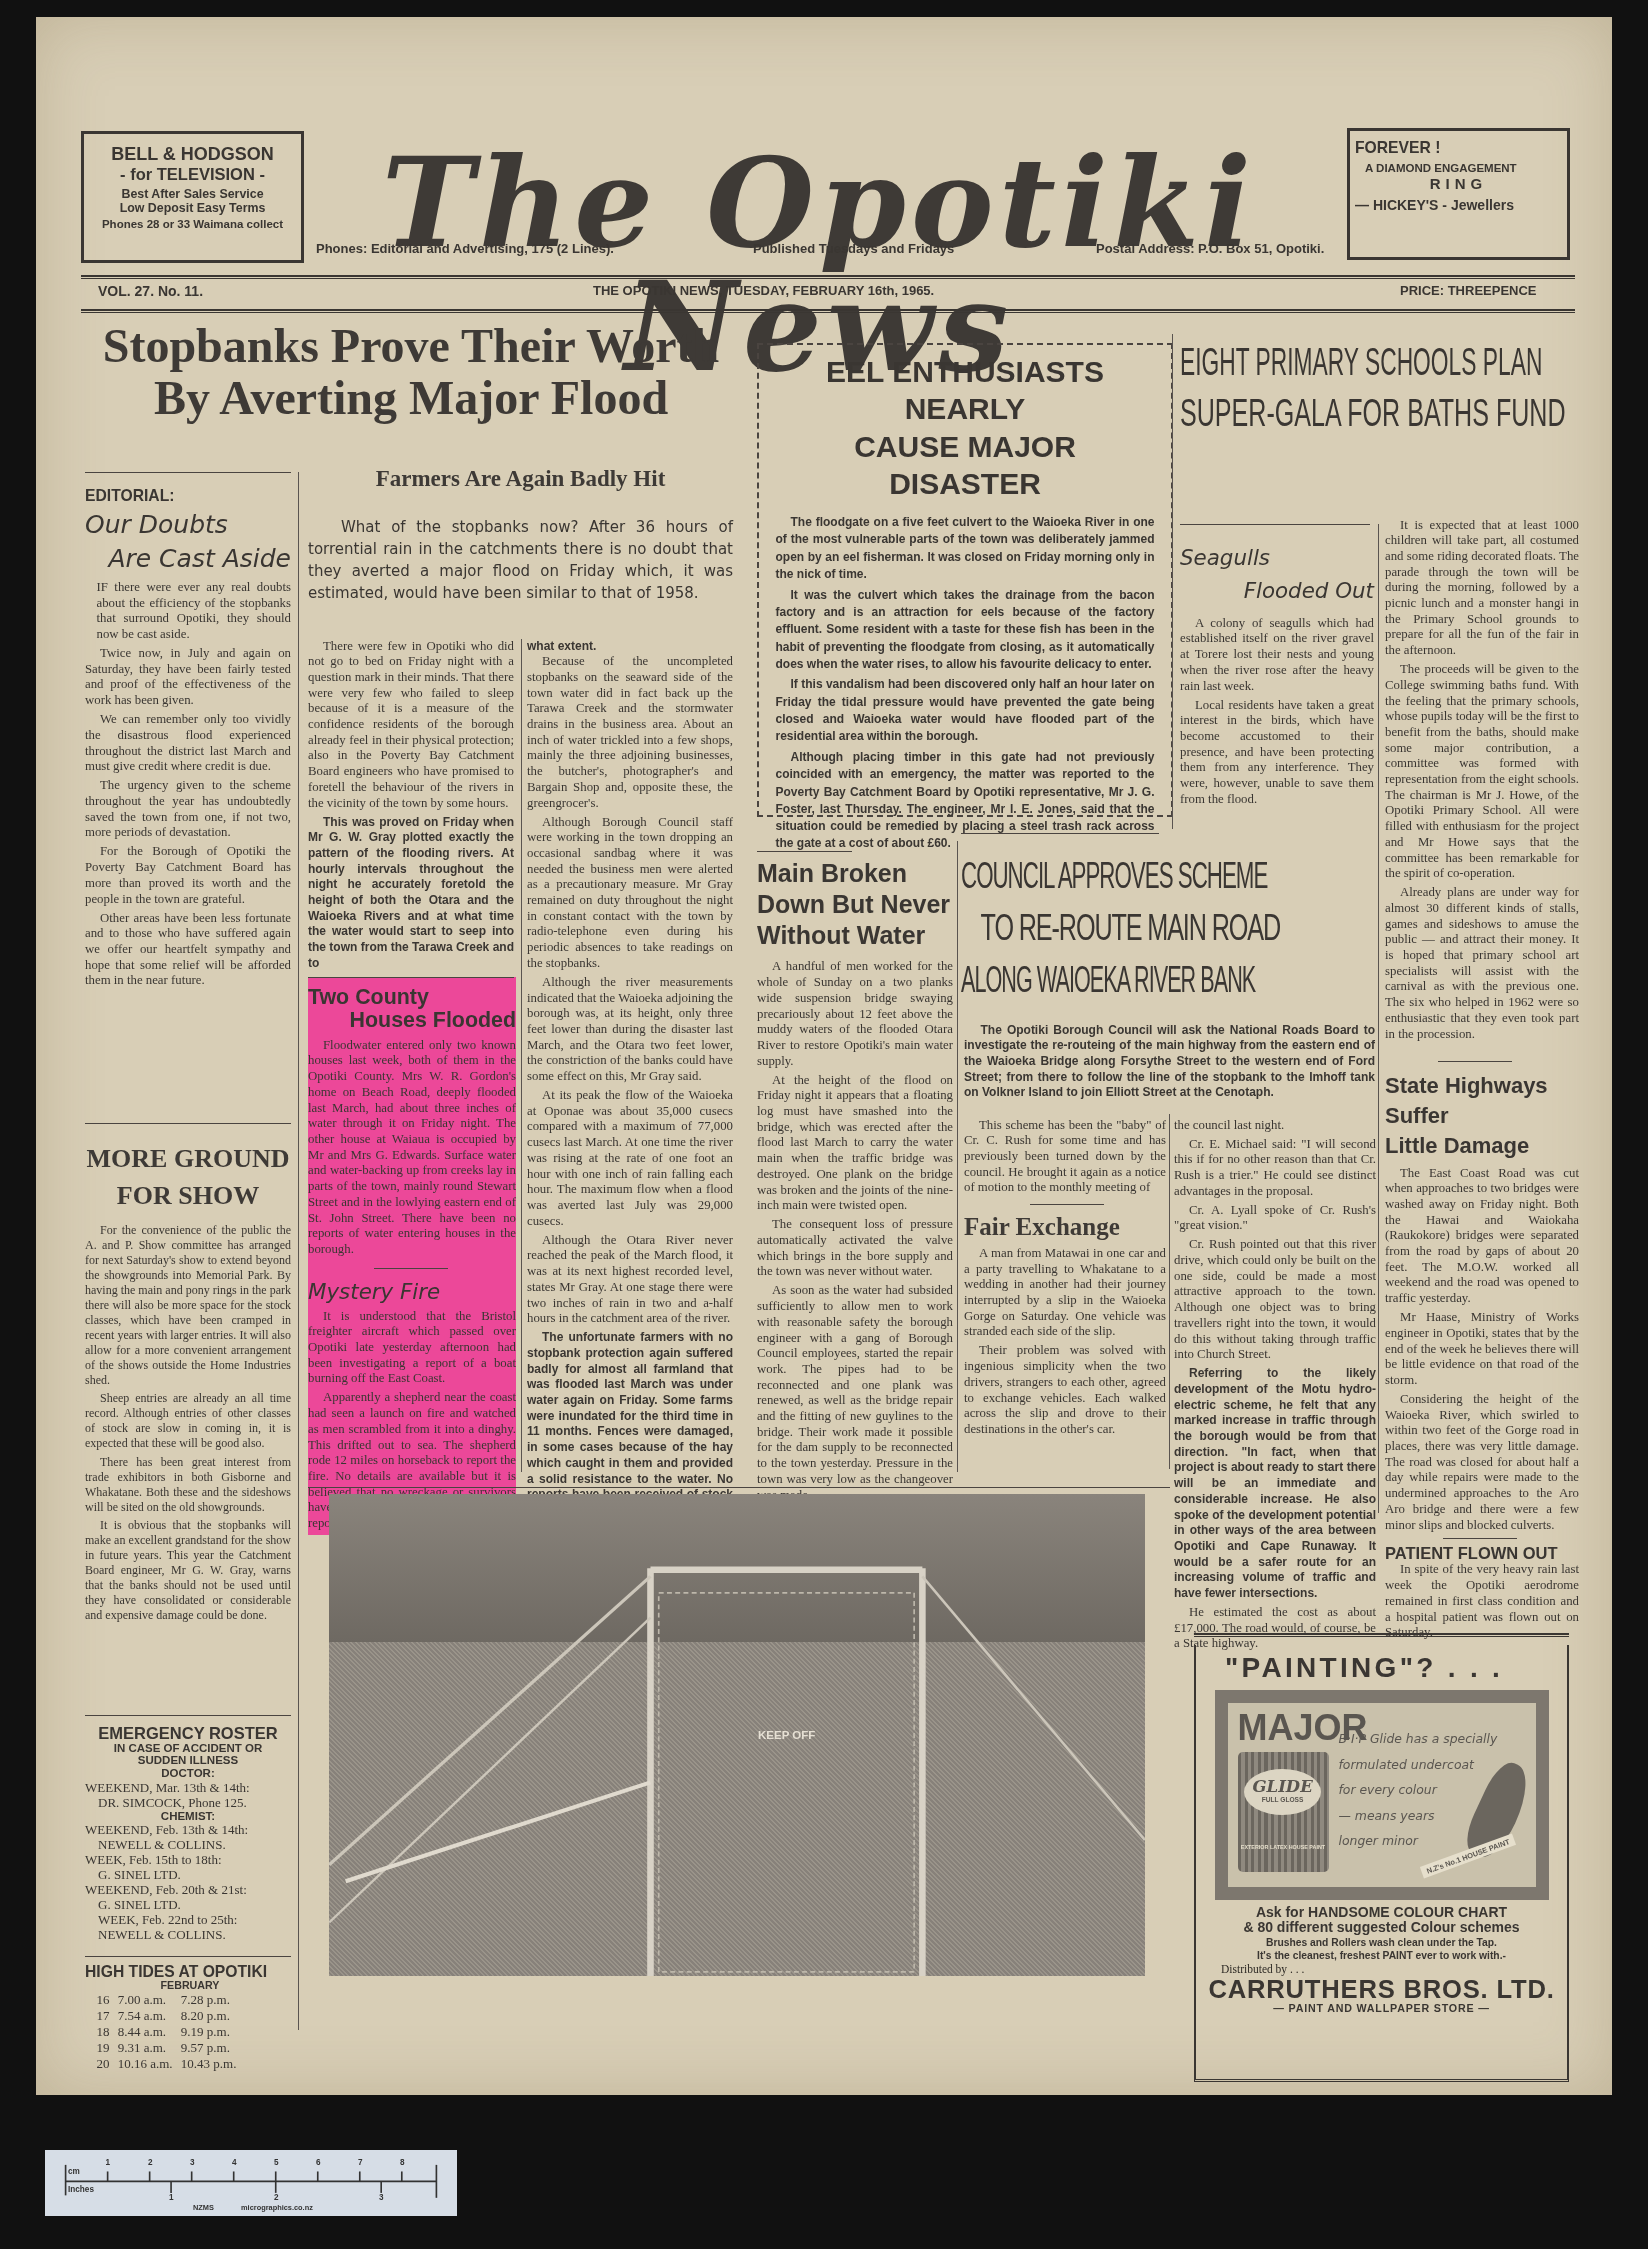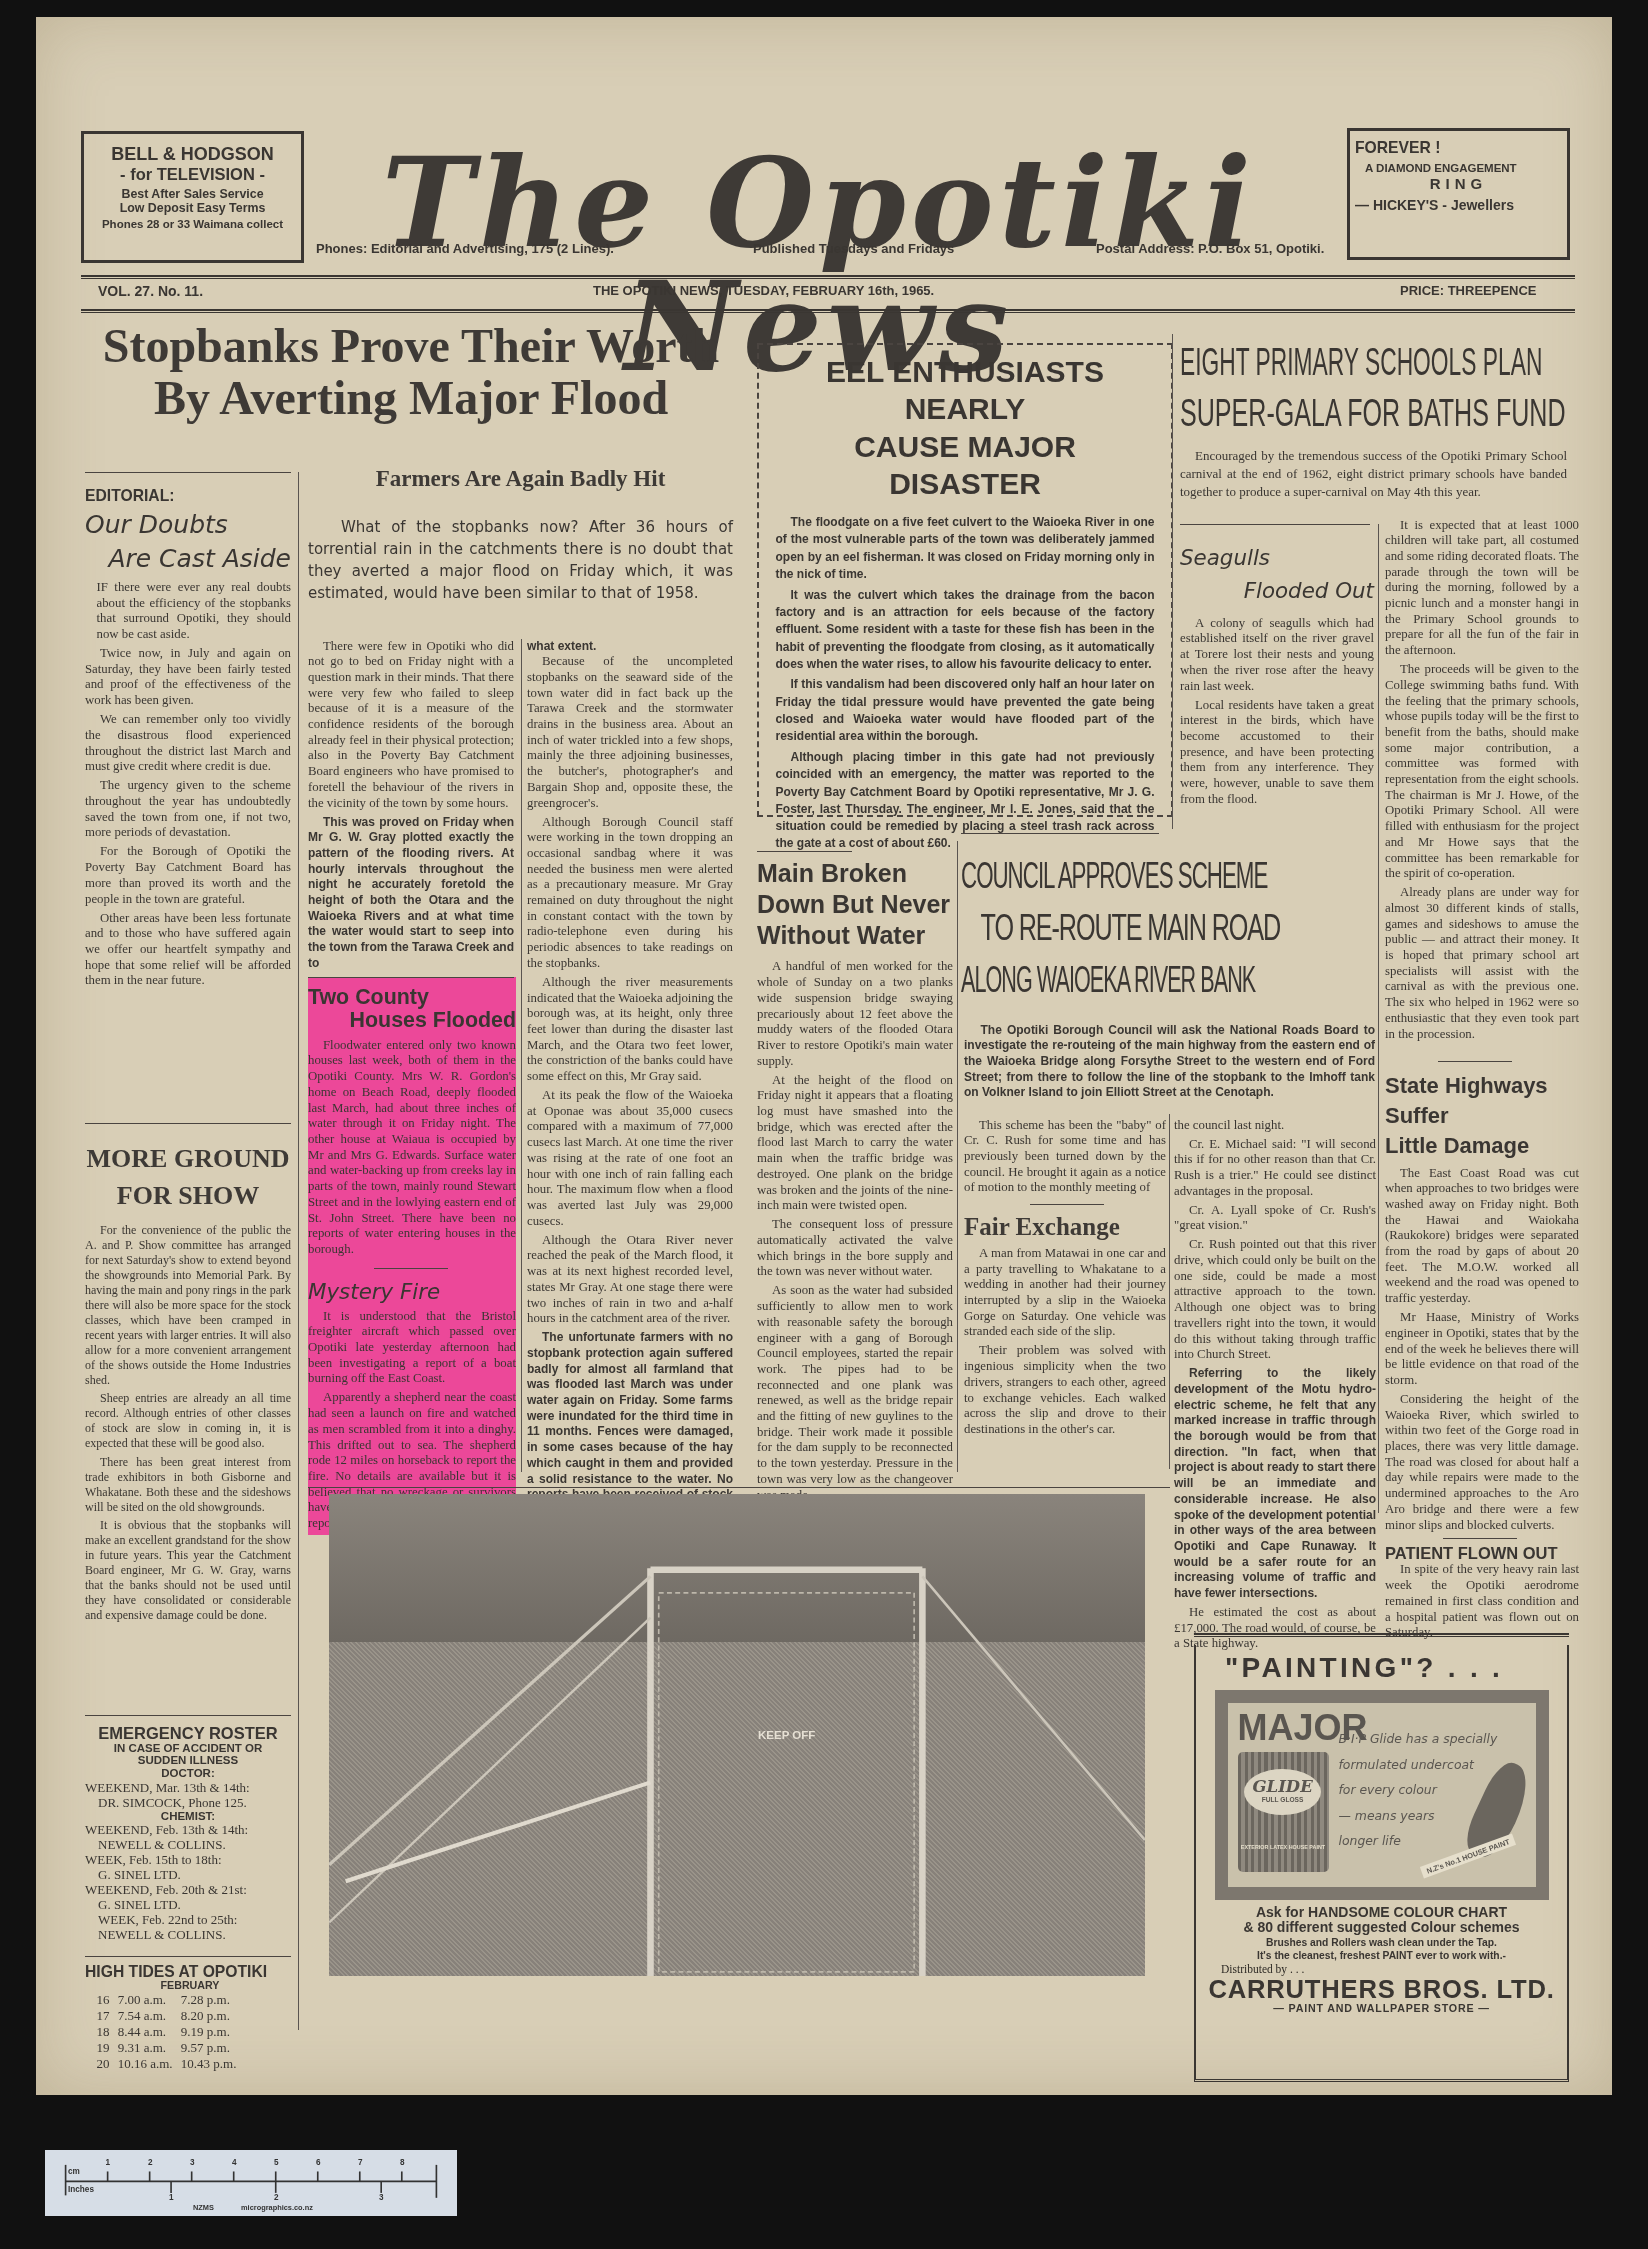--- a/index.html
+++ b/index.html
@@ -254,23 +254,20 @@
     <div class="body">
         <p>He estimated the cost as about £17,000. The road would, of course, be a State highway.</p>
       </div>
   </div>
 
   <div class="vrule" style="left:1136px;top:317px;height:495px;"></div>
   <div class="abs hl-sans" style="left:1144px;top:320px;width:396px;font-weight:normal;font-size:38px;line-height:51px;">
     <div style="white-space:nowrap;transform:scaleX(0.6);transform-origin:left;">EIGHT PRIMARY SCHOOLS PLAN</div>
     <div style="white-space:nowrap;transform:scaleX(0.66);transform-origin:left;">SUPER-GALA FOR BATHS FUND</div>
   </div>
-  <div class="abs body" style="left:1144px;top:430px;width:387px;font-size:13px;line-height:18px;">
-    <p>Encouraged by the tremendous success of the Opotiki Primary School carnival at the end of 1962, eight district primary schools have banded together to produce a super-carnival on May 4th this year.</p>
-  </div>
 
   <div class="hrule" style="left:1144px;top:507px;width:190px;"></div>
   <div class="abs" style="left:1144px;top:528px;width:194px;">
     <div class="italic-h" style="font-size:21.4px;">Seagulls</div>
     <div class="italic-h" style="font-size:21.4px;text-align:right;margin-top:8.2px;">Flooded Out</div>
     <div class="body" style="margin-top:13px;">
       <p>A colony of seagulls which had established itself on the river gravel at Torere lost their nests and young when the river rose after the heavy rain last week.</p>
       <p>Local residents have taken a great interest in the birds, which have become accustomed to their presence, and have been protecting them from any interference. They were, however, unable to save them from the flood.</p>
     </div>
   </div>
@@ -327,21 +324,21 @@
             <div style="font-family:'DejaVu Serif',serif;font-style:italic;font-weight:bold;font-size:16.5px;color:#5a5650;margin-top:8.2px;">GLIDE</div>
             <div style="font-family:'Liberation Sans',sans-serif;font-size:6.6px;font-weight:bold;color:#5a5650;">FULL GLOSS</div>
           </div>
           <div style="position:absolute;left:0;top:92px;width:91px;font-family:'Liberation Sans',sans-serif;font-size:5.4px;font-weight:bold;color:#e6dfcc;">EXTERIOR LATEX HOUSE PAINT</div>
         </div>
         <div style="position:absolute;left:111px;top:23px;text-align:left;font-family:'DejaVu Sans',sans-serif;font-style:italic;font-size:12.4px;line-height:25.6px;color:#5a5650;">
           <div>B·I·P Glide has a specially</div>
           <div>formulated undercoat</div>
           <div>for every colour</div>
           <div>— means years</div>
-          <div>longer life</div>
+          <div>longer minor</div>
         </div>
         <div style="position:absolute;right:16.5px;top:58px;width:41px;height:99px;background:#6b665e;border-radius:40% 60% 50% 40%;transform:rotate(25deg);"></div>
         <div style="position:absolute;left:191px;top:147px;background:#e6dfcc;font-family:'Liberation Sans',sans-serif;font-weight:bold;font-size:7.4px;padding:1.6px 5px;color:#5a5650;transform:rotate(-20deg);">N.Z's No.1 HOUSE PAINT</div>
       </div>
     </div>
     <div class="hl-sans" style="font-size:14px;margin-top:5px;">Ask for HANDSOME COLOUR CHART</div>
     <div class="hl-sans" style="font-size:14px;">&amp; 80 different suggested Colour schemes</div>
     <div class="hl-sans" style="font-size:10.3px;margin-top:1.6px;">Brushes and Rollers wash clean under the Tap.</div>
     <div class="hl-sans" style="font-size:10.3px;margin-top:1.6px;">It's the cleanest, freshest PAINT ever to work with.-</div>
     <div style="font-family:'Liberation Serif',serif;font-size:11.5px;text-align:left;padding-left:25px;margin-top:1.6px;">Distributed by . . .</div>

